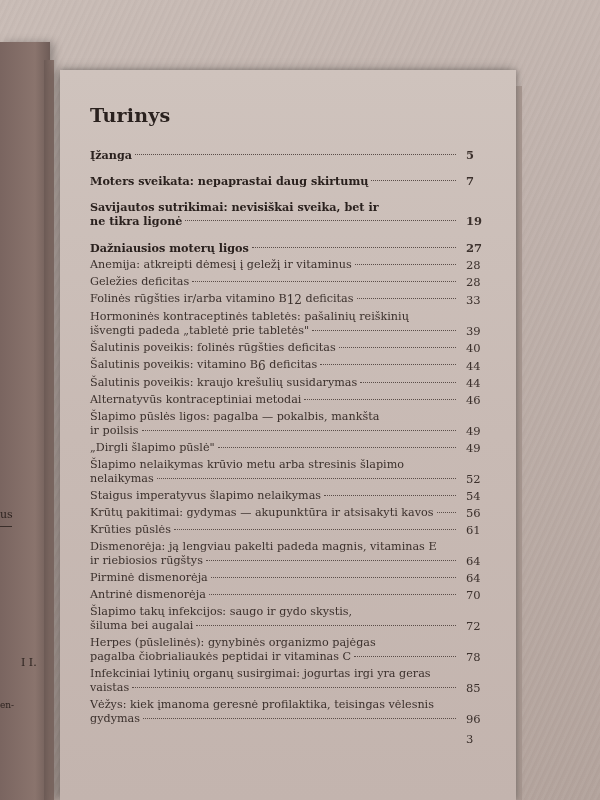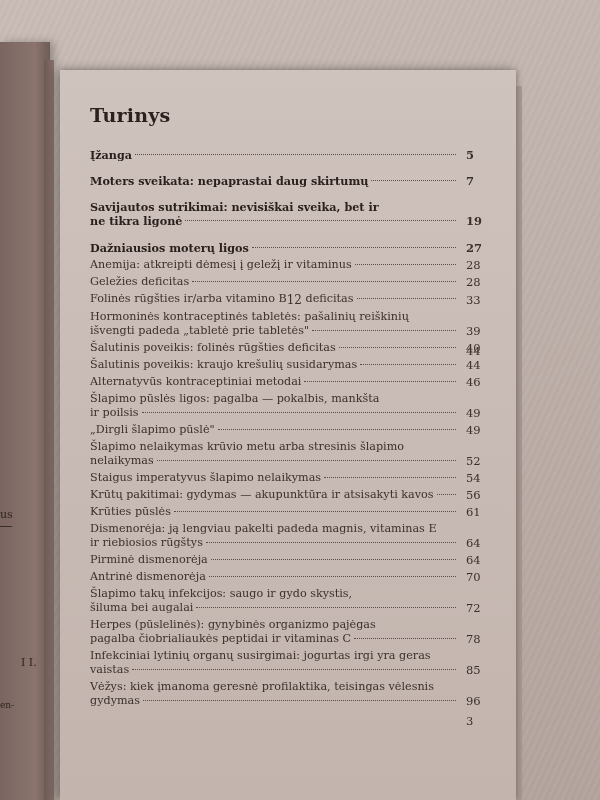--- a/index.html
+++ b/index.html
@@ -137,20 +137,24 @@
       <span class="pg">39</span>
     </div>
     <div class="entry" style="margin-top:3px;">
       <div class="line">
           <span>Šalutinis poveikis: folinės rūgšties deficitas</span>
           <span class="leader"></span>
         </div>
       <span class="pg">40</span>
     </div>
     <div class="entry" style="margin-top:3px;">
+      <div class="line">
+          <span>Šalutinis poveikis: vitamino B<span class="sub">6</span> deficitas</span>
+          <span class="leader"></span>
+        </div>
       <span class="pg">44</span>
     </div>
     <div class="entry" style="margin-top:3px;">
       <div class="line">
           <span>Šalutinis poveikis: kraujo krešulių susidarymas</span>
           <span class="leader"></span>
         </div>
       <span class="pg">44</span>
     </div>
     <div class="entry" style="margin-top:3px;">

